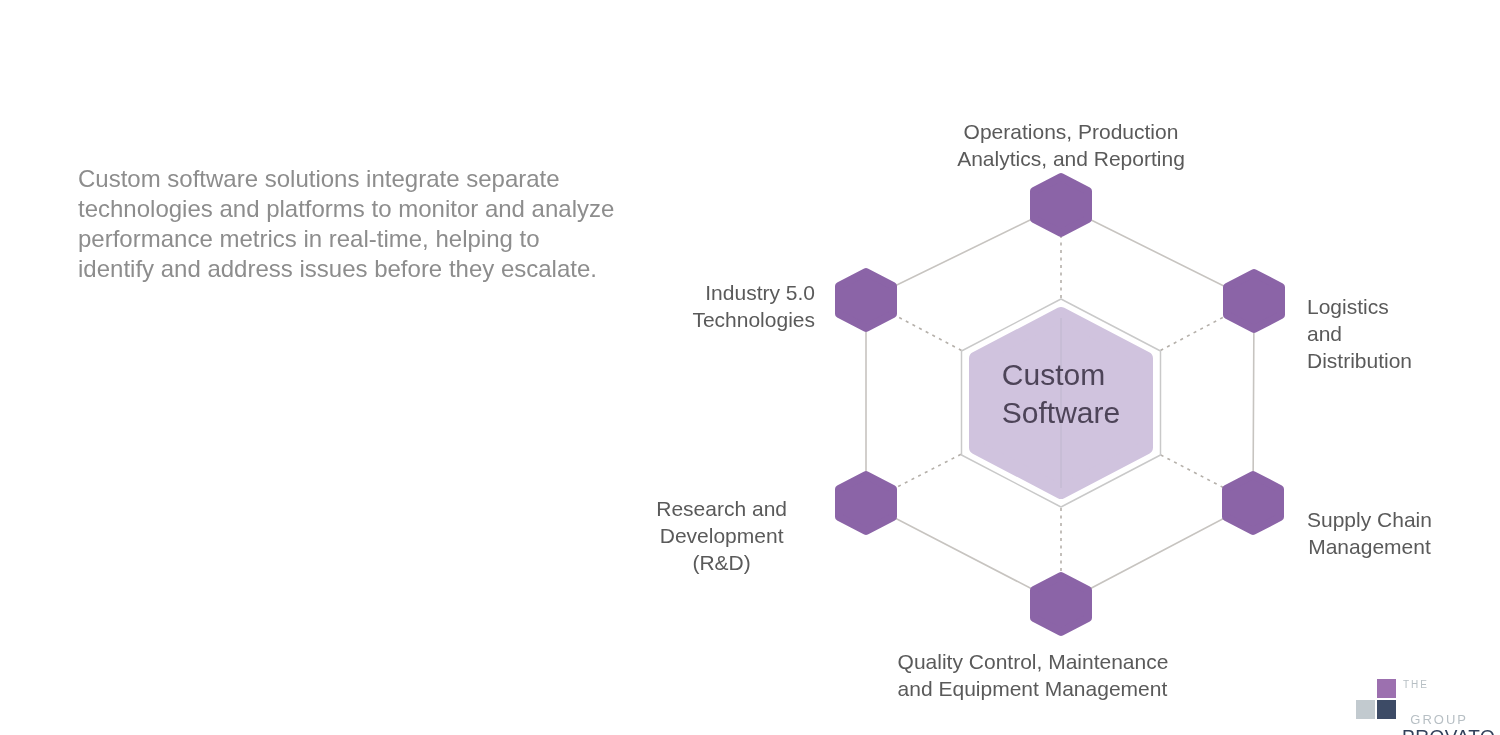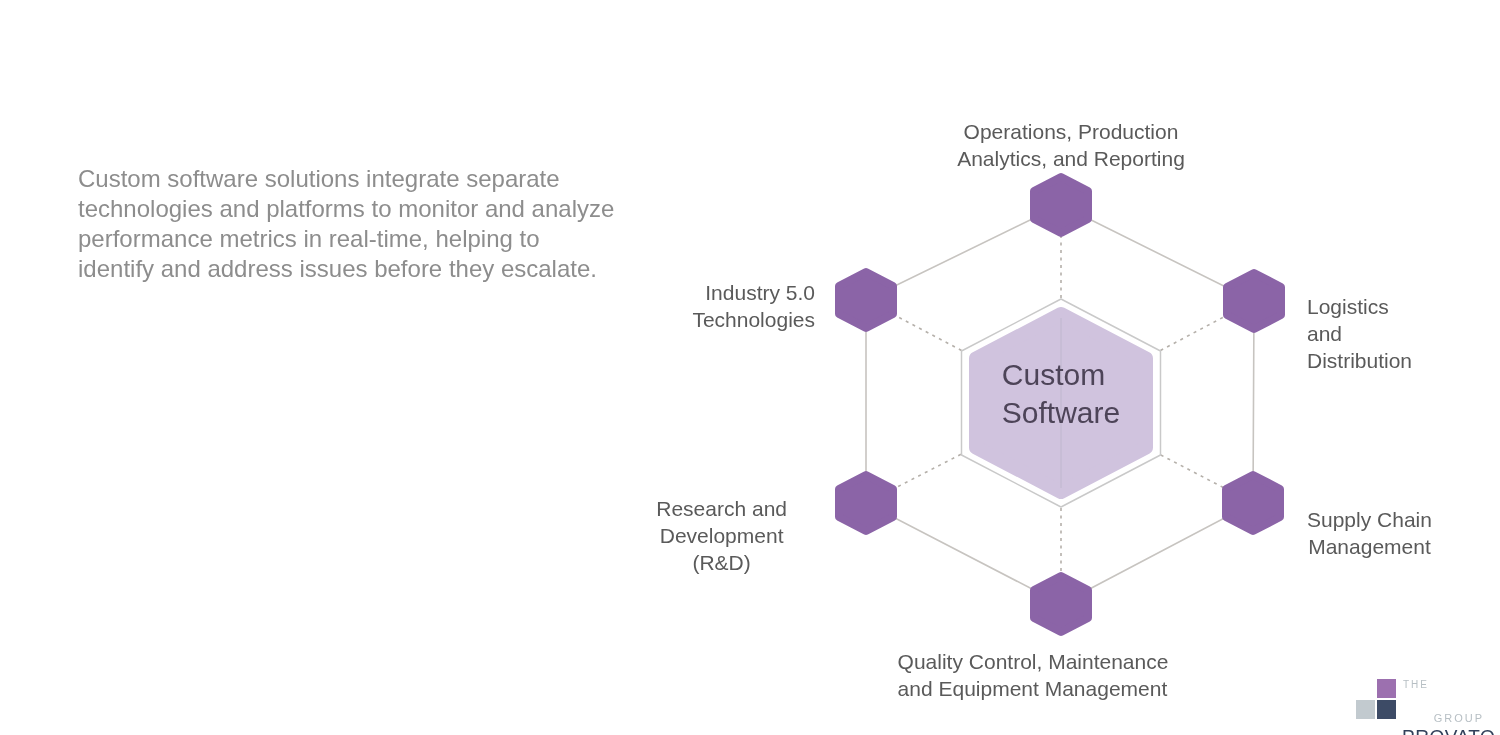--- a/index.html
+++ b/index.html
@@ -44,22 +44,22 @@
   .sq-gray{left:6px;top:28px;width:19px;height:19px;background:#c2cacf;}
   .logo-the{
     position:absolute;left:53px;top:7px;
     font-size:10px;letter-spacing:2px;color:#b7bfc4;
   }
   .logo-name{
     position:absolute;left:52px;top:18px;
     font-size:19px;letter-spacing:0.5px;color:#32405a;margin-top:36px;
   }
   .logo-group{
-    position:absolute;right:6px;top:40px;
-    font-size:11px;letter-spacing:2px;color:#b7bfc4;
+    position:absolute;right:22px;top:40px;
+    font-size:13px;letter-spacing:2px;color:#b7bfc4;
   }
 </style>
 </head>
 <body>
 
 <div class="slide">
 
 
   <div class="description">Custom software solutions integrate separate technologies and platforms to monitor and analyze performance metrics in real-time, helping to identify and address issues before they escalate.</div>
 

